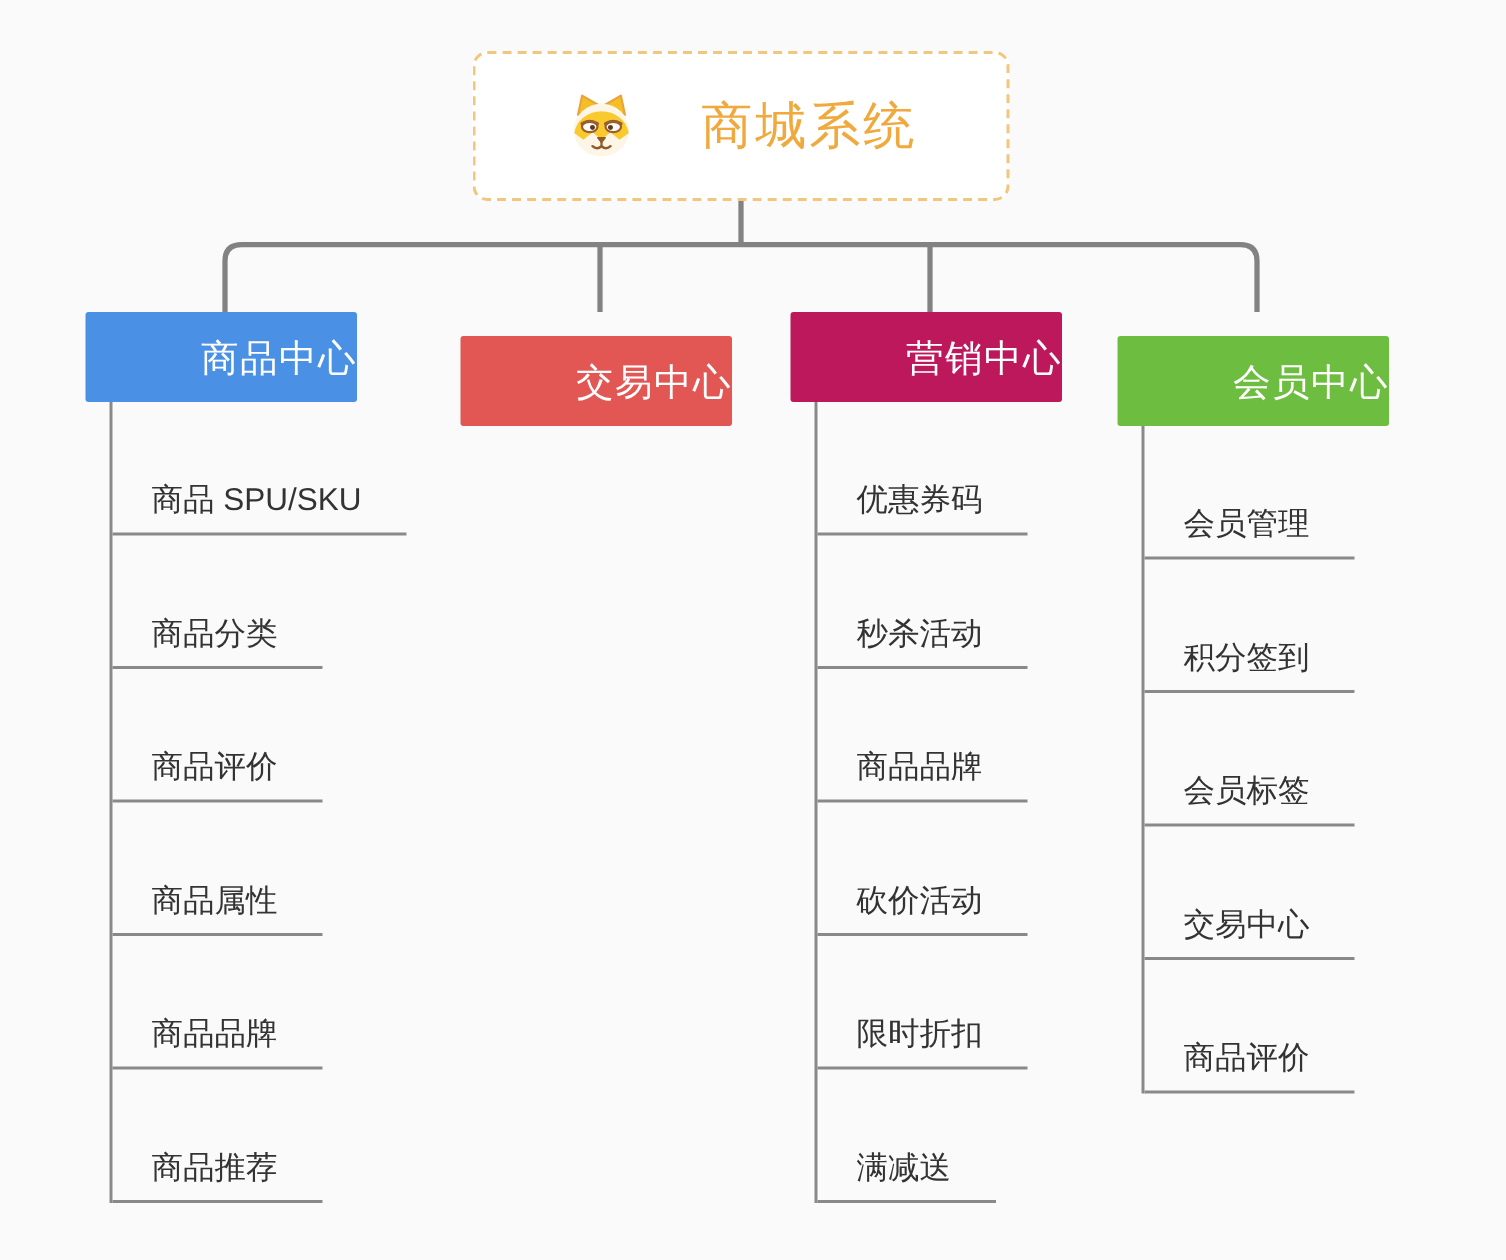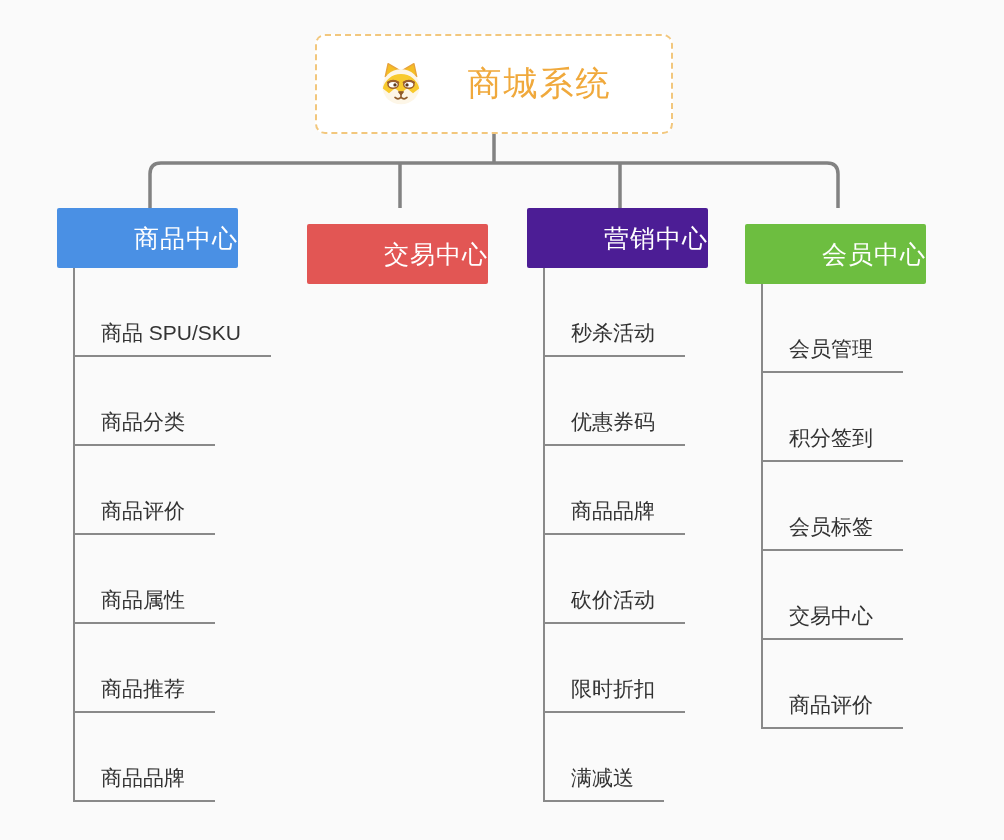--- a/index.html
+++ b/index.html
@@ -102,38 +102,38 @@
   <div id="branches">
   <div class="branch" style="left: 57px;">
     <div class="branch-box" style="background: rgb(74, 144, 228);">
       <span class="branch-label">商品中心</span>
     </div>
     <div class="children">
           <div class="child">商品 SPU/SKU</div>
           <div class="child">商品分类</div>
           <div class="child">商品评价</div>
           <div class="child">商品属性</div>
+          <div class="child">商品品牌</div>
           <div class="child">商品推荐</div>
-          <div class="child">商品品牌</div>
         </div>
   </div>
 
   <div class="branch" style="left: 307px;">
     <div class="branch-box" style="background: rgb(226, 86, 84); margin-top: 16px;">
       <span class="branch-label">交易中心</span>
     </div>
   </div>
 
   <div class="branch" style="left: 527px;">
-    <div class="branch-box" style="background: #4c1d95;">
+    <div class="branch-box" style="background: #be185d;">
       <span class="branch-label">营销中心</span>
     </div>
     <div class="children">
+          <div class="child">优惠券码</div>
           <div class="child">秒杀活动</div>
-          <div class="child">优惠券码</div>
           <div class="child">商品品牌</div>
           <div class="child">砍价活动</div>
           <div class="child">限时折扣</div>
           <div class="child">满减送</div>
         </div>
   </div>
 
   <div class="branch" style="left: 745px;">
     <div class="branch-box" style="background: rgb(109, 190, 64); margin-top: 16px;">
       <span class="branch-label">会员中心</span>

